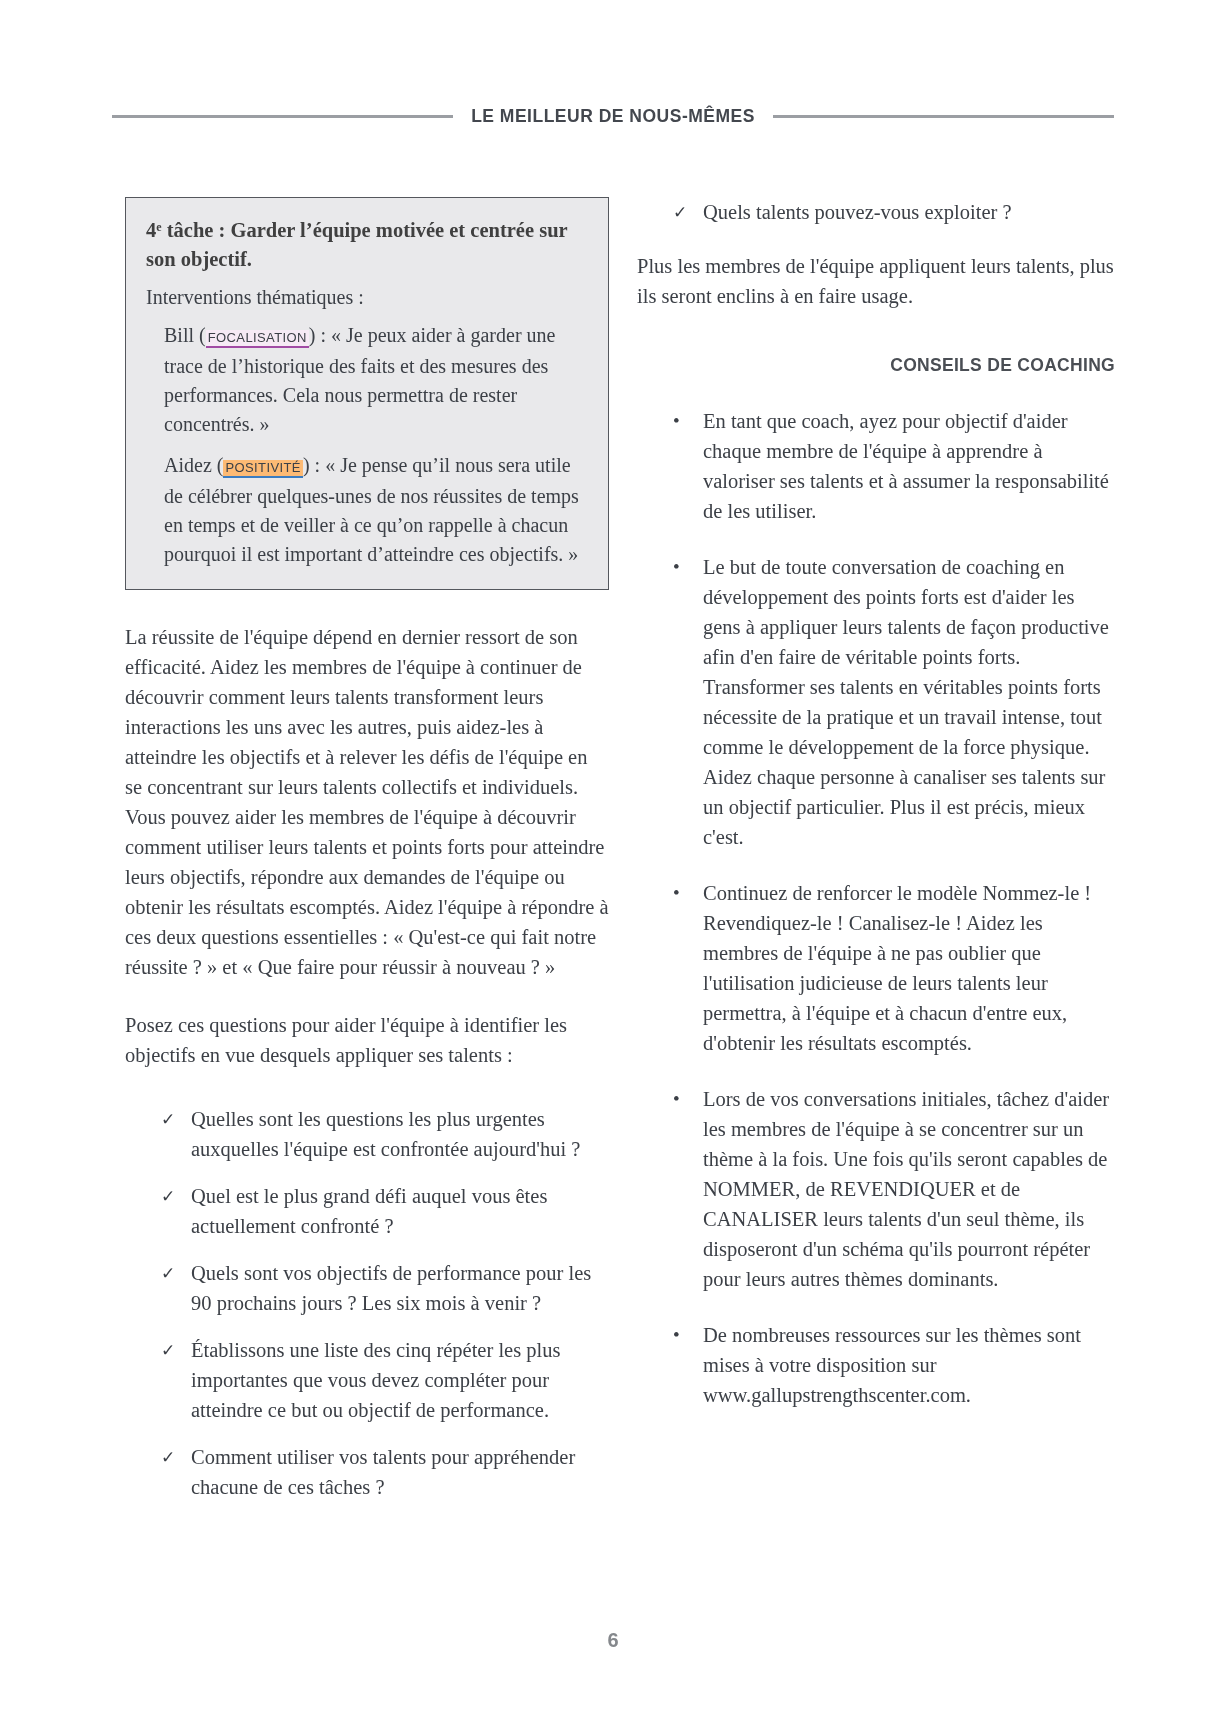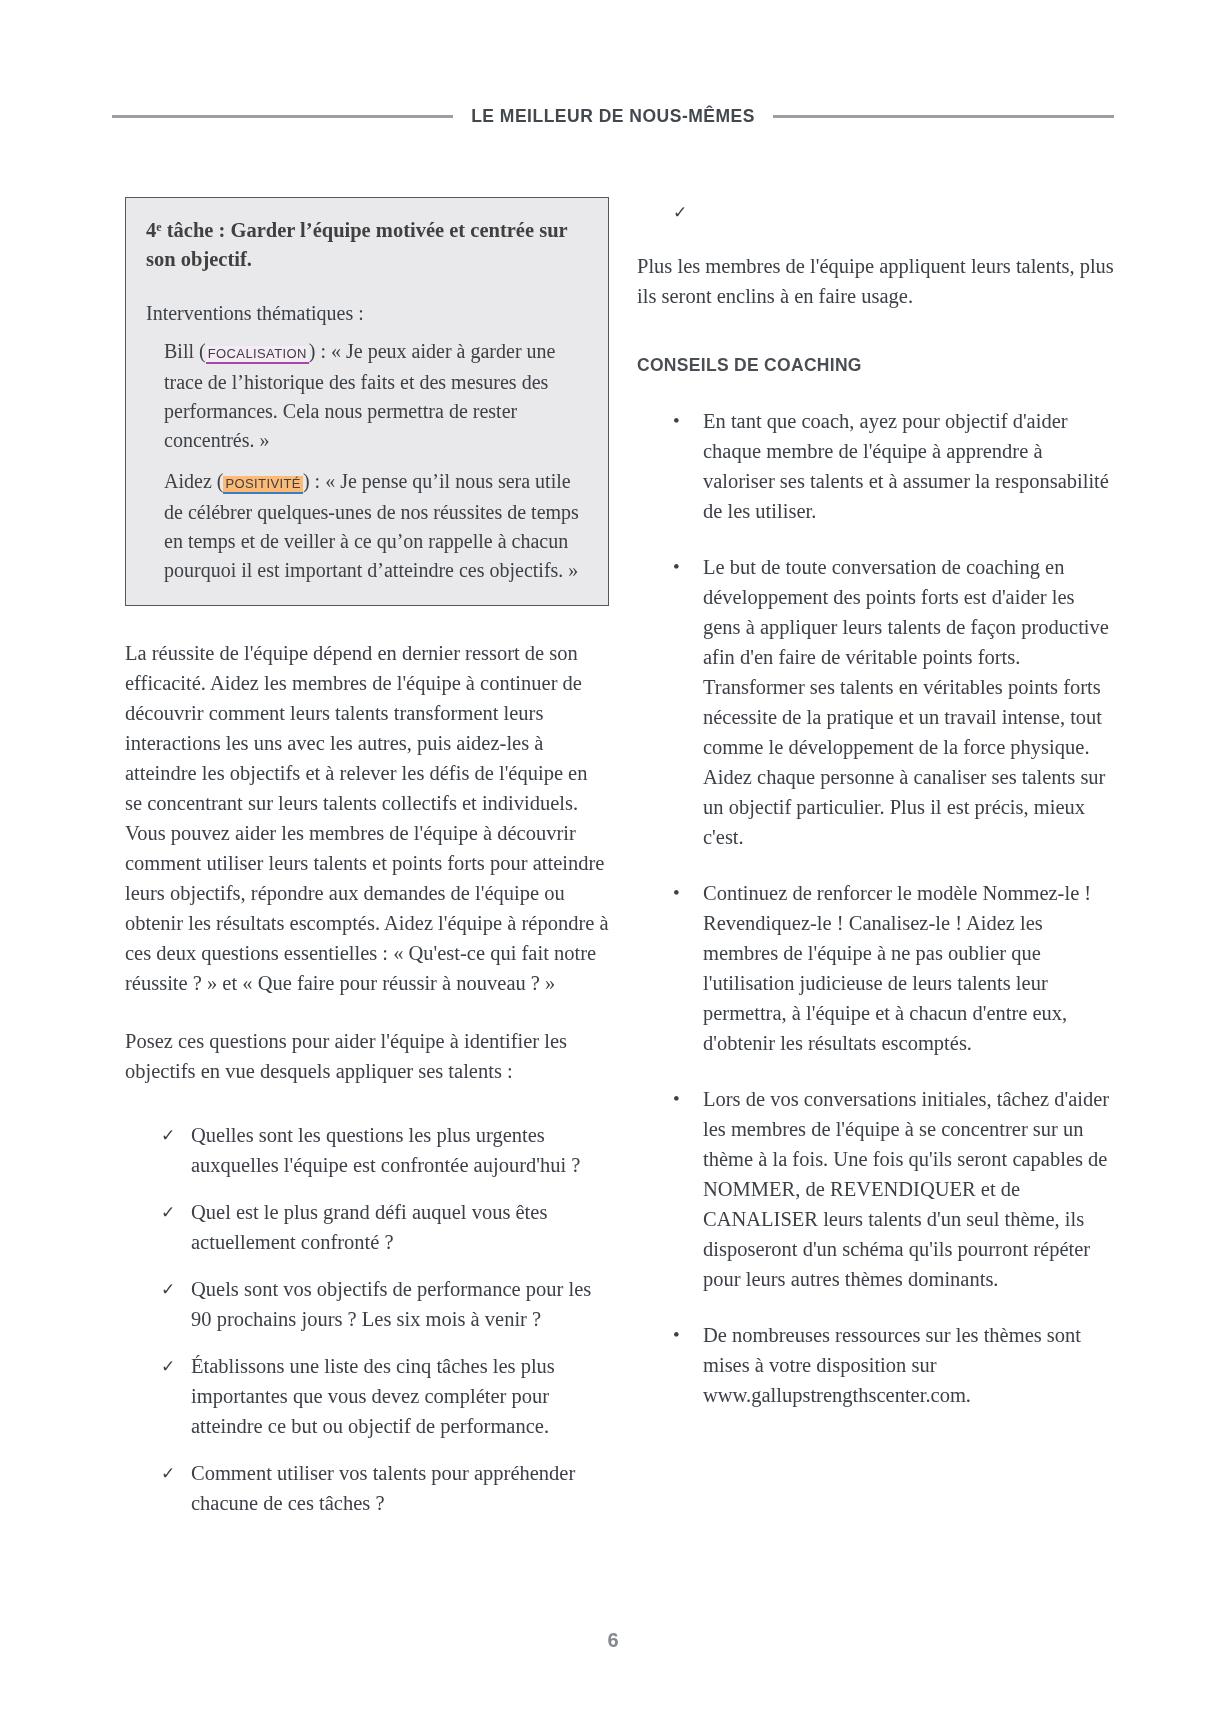--- a/index.html
+++ b/index.html
@@ -47,21 +47,21 @@
 
   
   .task-box {
     background: #e9e9eb;
     border: 1.5px solid #54575d;
     padding: 15px 20px 20px 20px;
     margin-bottom: 32px;
   }
   .box-title { font-weight: bold; font-size: 20.5px; line-height: 29px; color: #404040; }
   .sup { font-size: 12px; vertical-align: 6px; }
-  .box-subtitle { font-size: 20px; margin-top: 28px; }
+  .box-subtitle { font-size: 20px; margin-top: 12px; }
   .quote { margin-top: 12px; margin-left: 18px; font-size: 20px; line-height: 29px; }
   .theme-chip {
     font-family: "Liberation Sans", sans-serif;
     font-size: 13px;
     letter-spacing: 0.4px;
     padding: 0 2px 1px 2px;
   }
   .theme-focalisation { background: #f6eaf5; border-bottom: 2.5px solid #a14ba4; }
   .theme-positivite   { background: #fdba74; border-bottom: 2.5px solid #3b7cc1; }
 
@@ -88,20 +88,21 @@
   
   .rc-check { margin-top: 0; margin-bottom: 0; }
   .rc-para { margin-top: 24px; margin-bottom: 16px; }
   .section-heading {
     font-family: "Liberation Sans", sans-serif;
     font-weight: bold;
     font-size: 17.5px;
     letter-spacing: 0.3px;
     color: #4a4e54;
     margin-top: 44px;
+    text-align: right;
   }
   .bullets { margin-top: 30px; }
   .bullet-item {
     display: flex;
     padding-left: 36px;
     margin-bottom: 26px;
     font-size: 20.5px;
     line-height: 30px;
   }
   .bullet-mark { flex: none; width: 30px; font-size: 19px; }
@@ -156,33 +157,34 @@
         <div class="check-item">
           <span class="check-mark">✓</span>
           <span>Quel est le plus grand défi auquel vous êtes actuellement confronté ?</span>
         </div>
         <div class="check-item">
           <span class="check-mark">✓</span>
           <span>Quels sont vos objectifs de performance pour les 90 prochains jours ? Les six mois à venir ?</span>
         </div>
         <div class="check-item">
           <span class="check-mark">✓</span>
-          <span>Établissons une liste des cinq tâches les plus importantes que vous devez compléter pour atteindre ce but ou objectif de performance.</span>
+          <span>Établissons une liste des cinq répéter les plus importantes que vous devez compléter pour atteindre ce but ou objectif de performance.</span>
         </div>
         <div class="check-item">
           <span class="check-mark">✓</span>
           <span>Comment utiliser vos talents pour appréhender chacune de ces tâches ?</span>
         </div>
       </div>
     </div>
 
     <div class="col-right">
 
       <div class="check-item rc-check">
         <span class="check-mark">✓</span>
+        <span>Quels talents pouvez-vous exploiter ?</span>
       </div>
 
       <p class="para rc-para">Plus les membres de l'équipe appliquent leurs talents, plus ils seront enclins à en faire usage.</p>
 
       <div class="section-heading">CONSEILS DE COACHING</div>
 
       <div class="bullets">
         <div class="bullet-item">
           <span class="bullet-mark">•</span>
           <span>En tant que coach, ayez pour objectif d'aider chaque membre de l'équipe à apprendre à valoriser ses talents et à assumer la responsabilité de les utiliser.</span>

